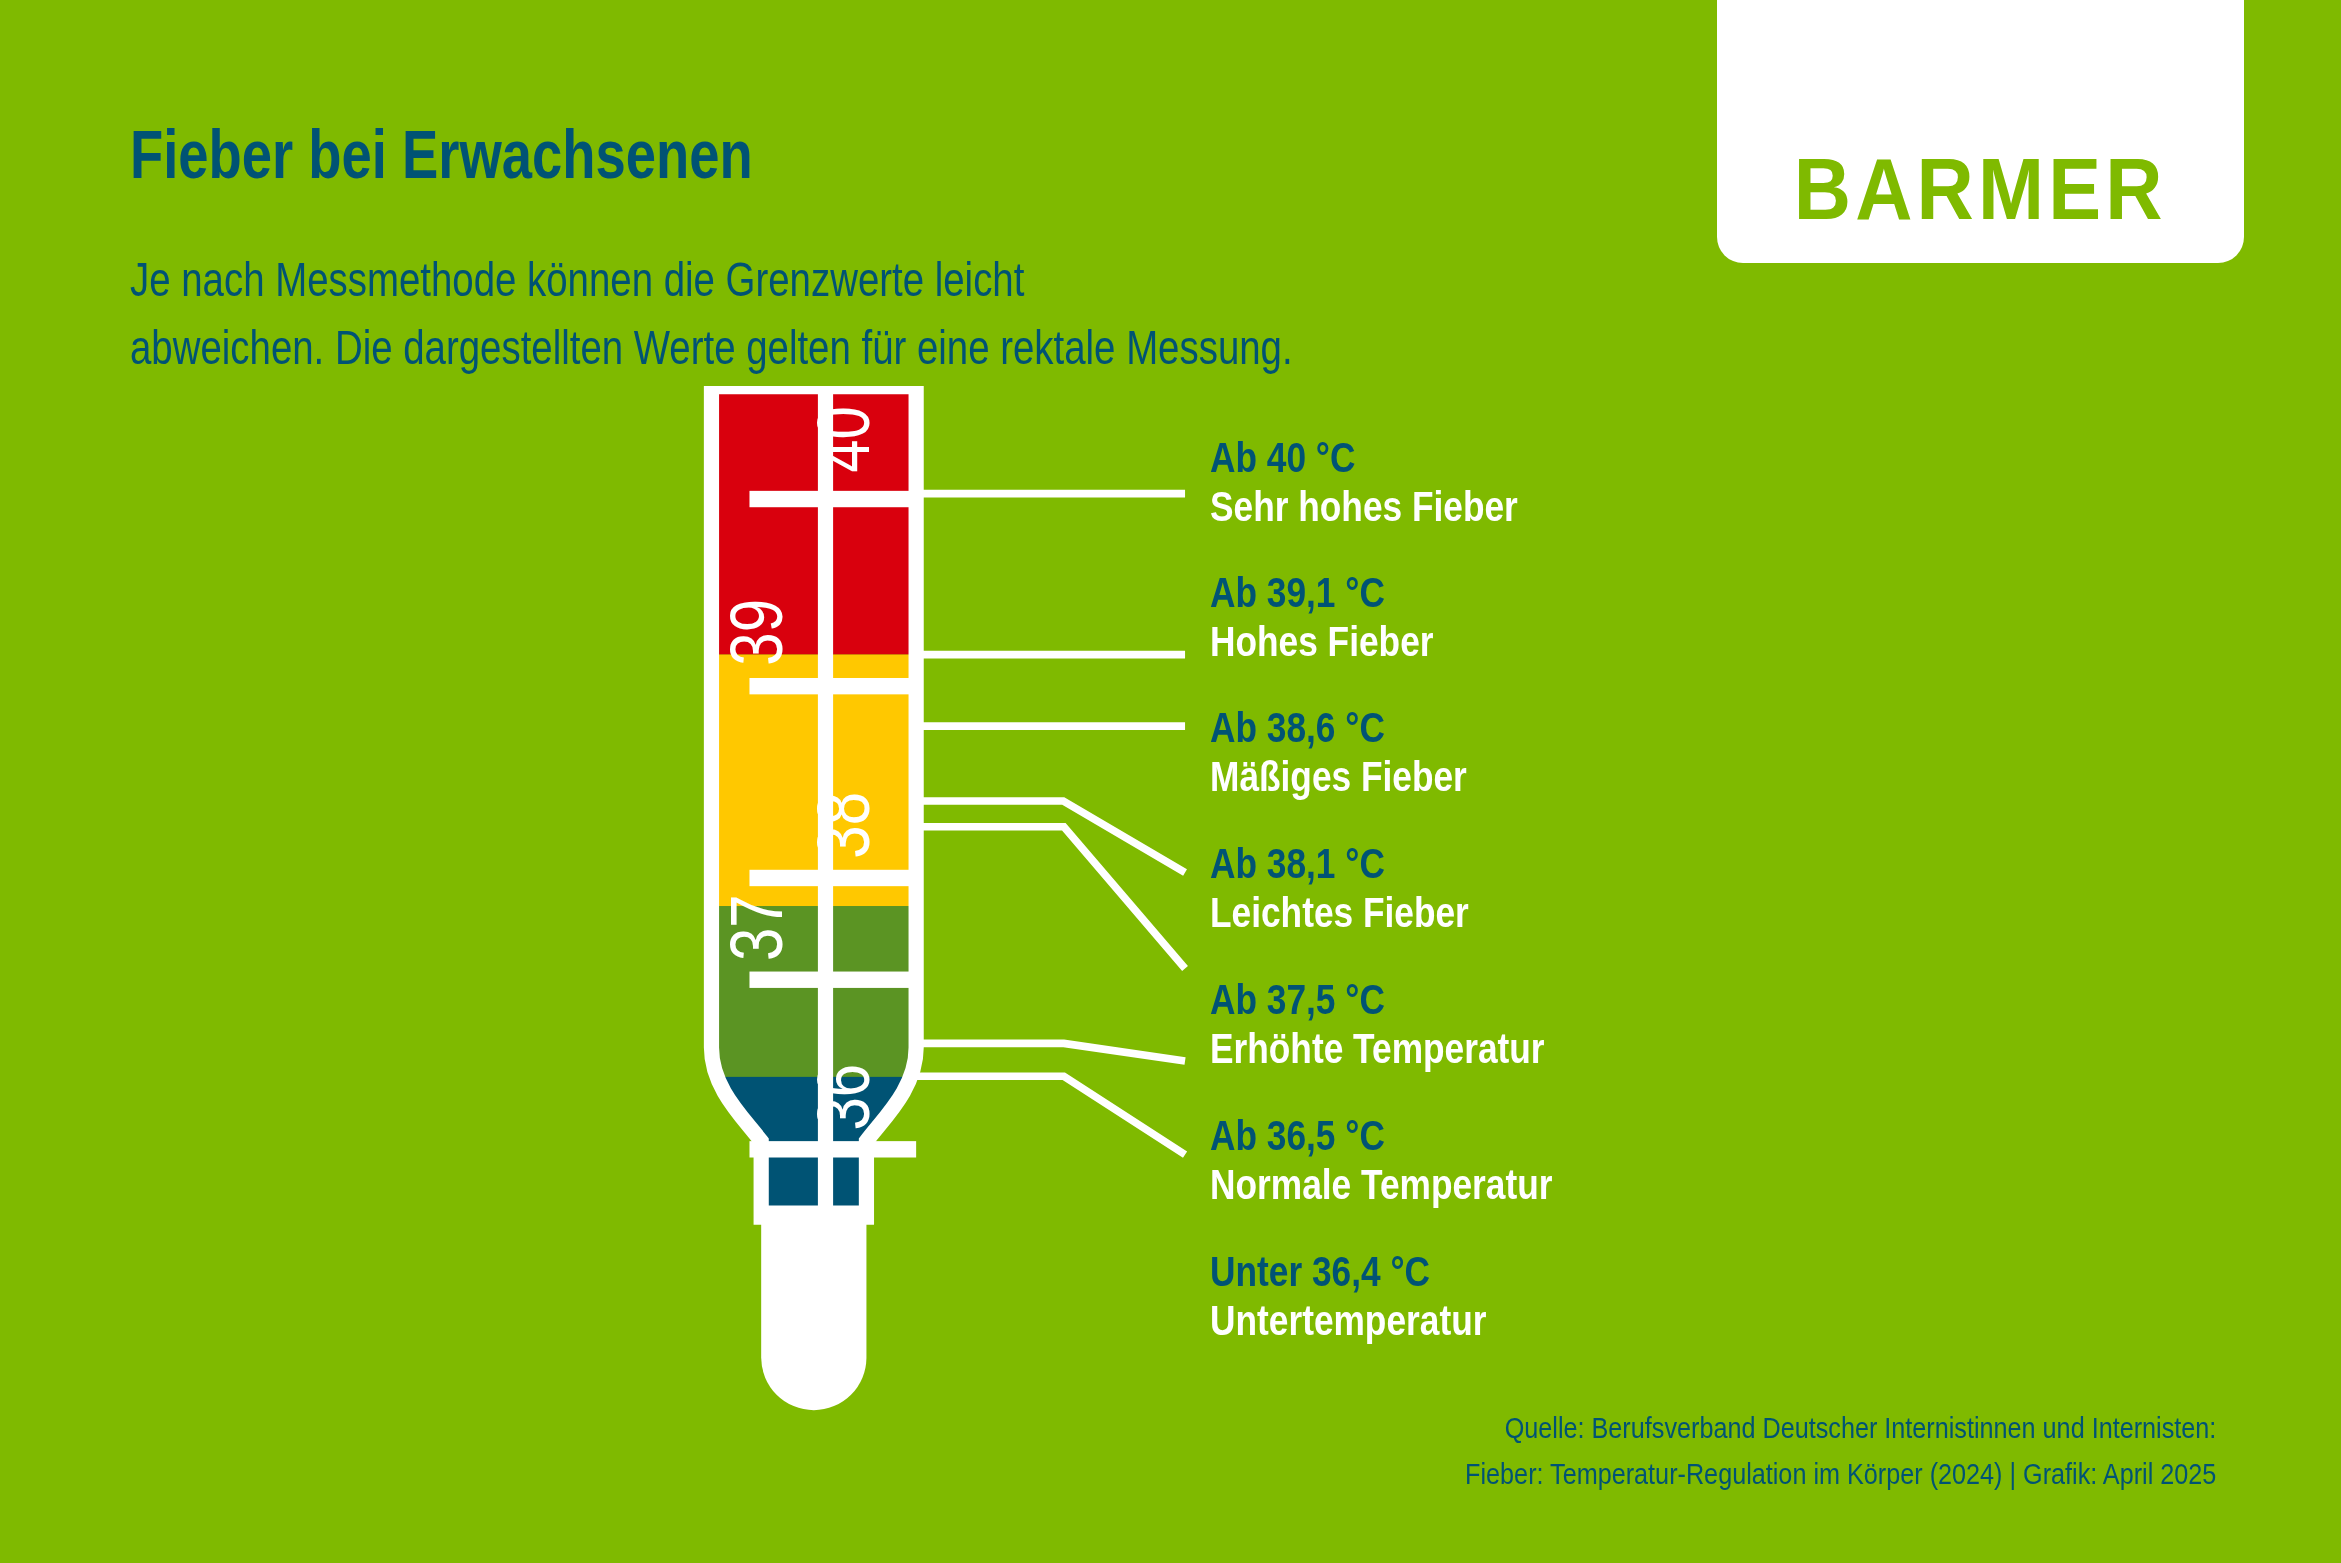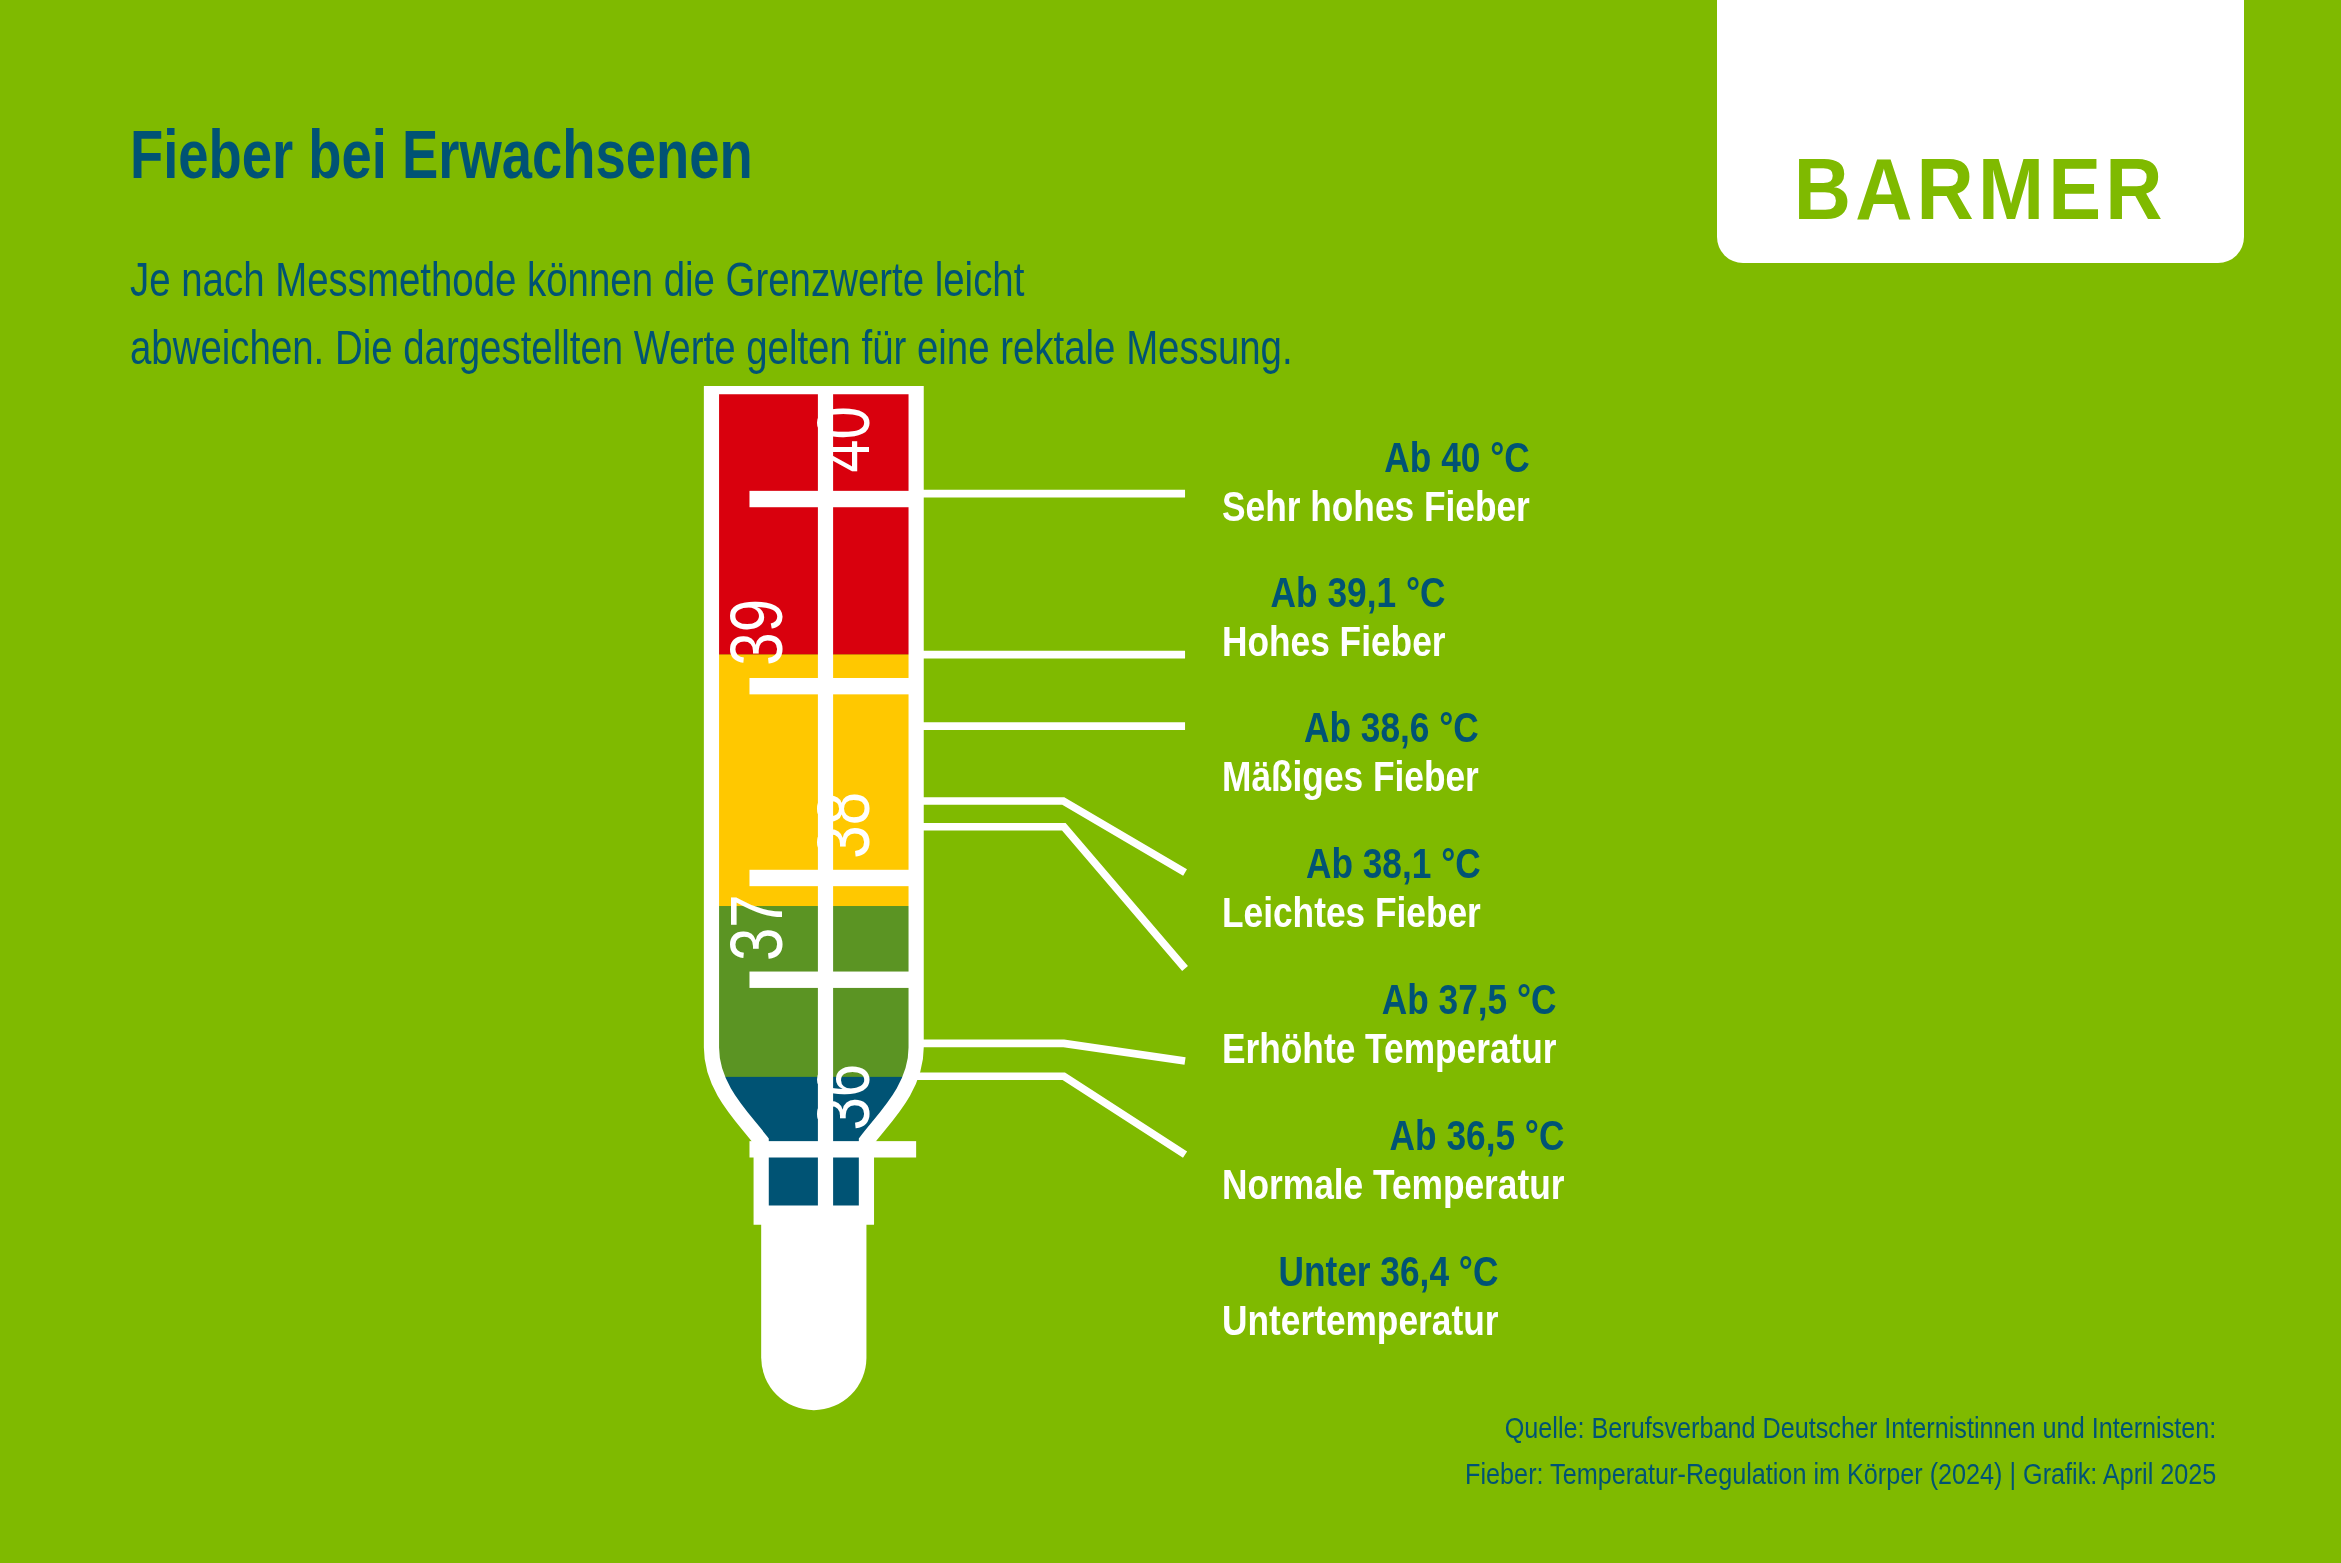--- a/index.html
+++ b/index.html
@@ -76,21 +76,21 @@
     width: 2342px; height: 1564px;
     pointer-events: none;
   }
 
   
   .legend {
     position: absolute;
     left: 1210px; top: 434px;
     width: 995px;
   }
-  .legend-item { position: absolute; left: 12px; text-align: right; }
+  .legend-item { position: absolute; left: 0; }
   .legend-head {
     font-size: 42px;
     font-weight: 700;
     color: #005374;
     line-height: 1.16;
     transform: scaleX(0.84);
     transform-origin: left top;
     white-space: nowrap;
   }
   .legend-sub {

